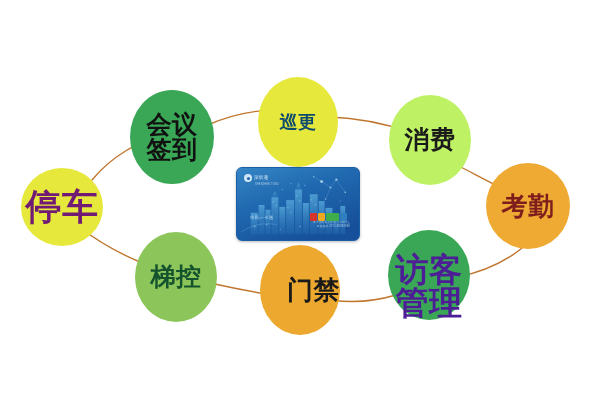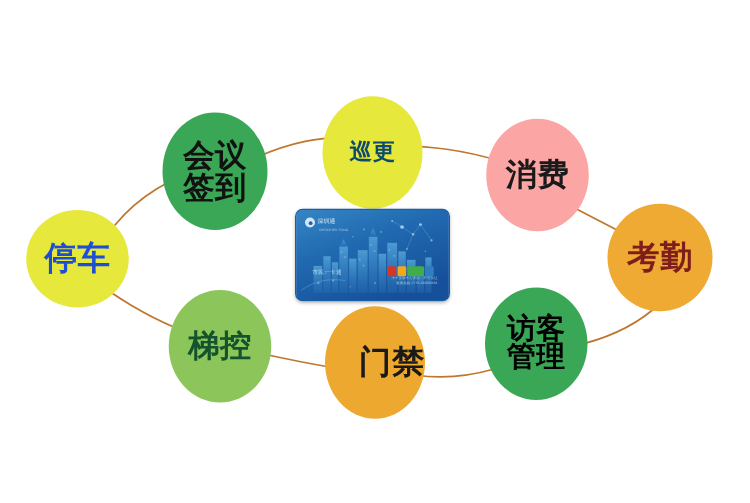--- a/index.html
+++ b/index.html
@@ -156,37 +156,37 @@
       <path d="M 205 126 C 232 114 256 109 284 110" fill="none" stroke="#c0762e" stroke-width="1.4" stroke-linecap="round"></path>
       <path d="M 330 117 C 360 118 386 124 410 132" fill="none" stroke="#c0762e" stroke-width="1.4" stroke-linecap="round"></path>
       <path d="M 455 164 C 478 176 500 187 516 196" fill="none" stroke="#c0762e" stroke-width="1.4" stroke-linecap="round"></path>
       <path d="M 522 248 C 505 262 482 272 458 277" fill="none" stroke="#c0762e" stroke-width="1.4" stroke-linecap="round"></path>
       <path d="M 396 295 C 372 302 352 303 332 300" fill="none" stroke="#c0762e" stroke-width="1.4" stroke-linecap="round"></path>
       <path d="M 266 294 C 248 291 228 287 210 283" fill="none" stroke="#c0762e" stroke-width="1.4" stroke-linecap="round"></path>
       <path d="M 140 262 C 116 252 92 237 78 226" fill="none" stroke="#c0762e" stroke-width="1.4" stroke-linecap="round"></path>
     </svg>
 
   <div id="nodes">
-      <div class="node" style="left: 21px; top: 168px; width: 82px; height: 78px; background: rgb(230, 232, 60); color: #1d4ed8; font-size: 26px;">
+      <div class="node" style="left: 21px; top: 168px; width: 82px; height: 78px; background: rgb(230, 232, 60); color: #701a75; font-size: 36px;">
         <span class="label">停车</span>
       </div>
       <div class="node" style="left: 130px; top: 90px; width: 84px; height: 94px; background: rgb(58, 167, 87); color: rgb(17, 17, 17); font-size: 25px; text-align: center;">
         <span class="label">会议
 签到</span>
       </div>
       <div class="node" style="left: 258px; top: 77px; width: 80px; height: 90px; background: rgb(230, 232, 60); color: #0c4a6e; font-size: 18px;">
         <span class="label">巡更</span>
       </div>
-      <div class="node" style="left: 389px; top: 95px; width: 82px; height: 90px; background: #fca5a5; color: rgb(26, 26, 26); font-size: 25px;">
+      <div class="node" style="left: 389px; top: 95px; width: 82px; height: 90px; background: #bef264; color: rgb(26, 26, 26); font-size: 25px;">
         <span class="label">消费</span>
       </div>
       <div class="node" style="left: 486px; top: 163px; width: 84px; height: 86px; background: rgb(238, 170, 51); color: #7f1d1d; font-size: 26px;">
         <span class="label">考勤</span>
       </div>
-      <div class="node" style="left: 388px; top: 230px; width: 82px; height: 90px; background: rgb(58, 167, 87); color: #000000; font-size: 23px;">
+      <div class="node" style="left: 388px; top: 230px; width: 82px; height: 90px; background: rgb(58, 167, 87); color: #4c1d95; font-size: 33px; align-items: flex-end;">
         <span class="label">访客
 管理</span>
       </div>
       <div class="node" style="left: 260px; top: 245px; width: 80px; height: 90px; background: rgb(237, 169, 47); color: rgb(26, 26, 26); font-size: 26px; justify-content: flex-end;">
         <span class="label">门禁</span>
       </div>
       <div class="node" style="left: 135px; top: 232px; width: 82px; height: 90px; background: rgb(140, 198, 90); color: #14532d; font-size: 25px;">
         <span class="label">梯控</span>
       </div>
     </div>

